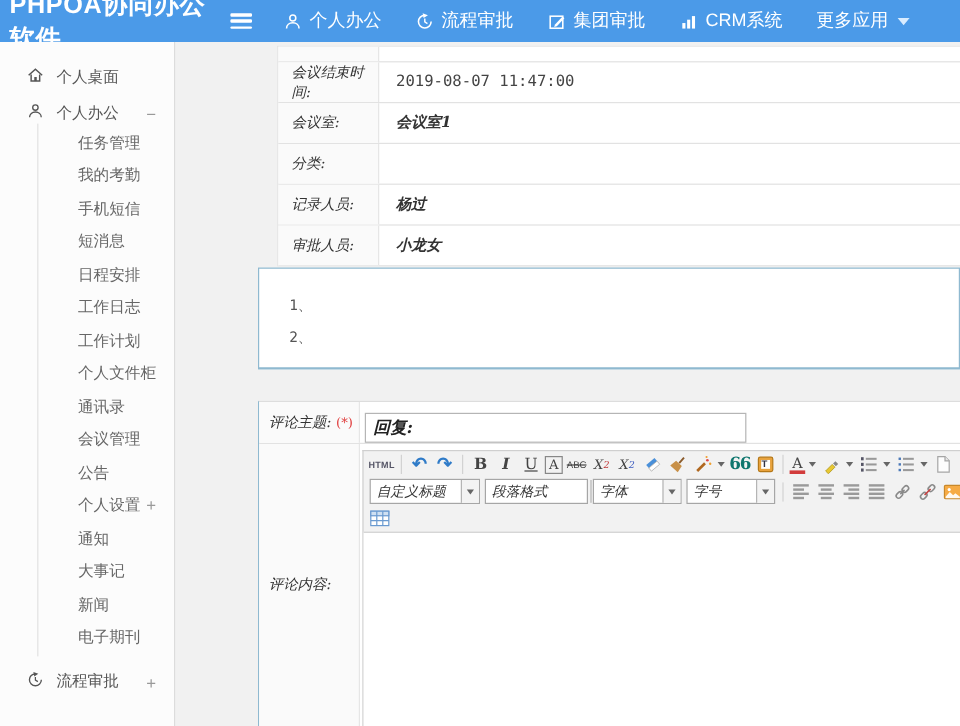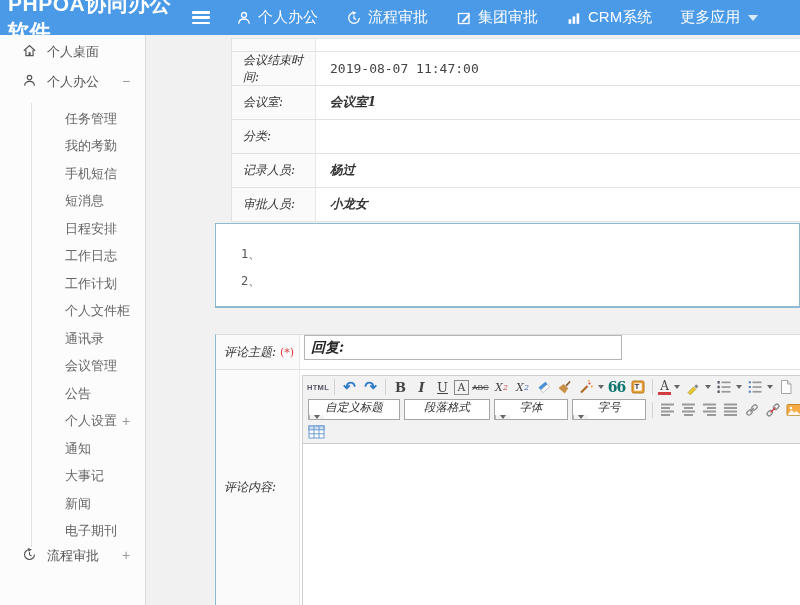--- a/index.html
+++ b/index.html
@@ -15,21 +15,21 @@
   .navmenu { display:flex; align-items:center; gap:28px; }
   .navitem { display:flex; align-items:center; gap:6px; font-size:15px; cursor:pointer; }
   .navitem svg { display:block; }
   .navcaret { width:0; height:0; border-left:5px solid transparent; border-right:5px solid transparent; border-top:6px solid #d9ecff; margin-left:2px; }
 
   
   .bodyrow { flex:1; display:flex; min-height:0; }
 
   
   .sidebar { width:146px; flex:0 0 146px; background:#fcfcfc; border-right:1px solid #dcdcdc; font-size:13px; color:#555; padding-top:8px; }
-  .sitem { height:30px; display:flex; align-items:flex-start; padding:0 12px 0 22px; cursor:pointer; }
+  .sitem { height:30px; display:flex; align-items:flex-end; padding:0 12px 0 22px; cursor:pointer; }
   .sitem svg { margin-right:10px; flex:0 0 auto; }
   .sitem .slabel { flex:1; }
   .stoggle { color:#999; font-size:14px; width:14px; text-align:center; }
   .subtree { border-left:1px solid #e2e2e2; margin-left:31px; padding:2px 0; }
   .subitem { height:27.5px; display:flex; align-items:center; padding-left:33px; padding-right:12px; color:#666; cursor:pointer; }
   .subitem .slabel { flex:1; }
 
   
   .main { flex:1; min-width:0; padding:3px 0 0 69px; display:flex; flex-direction:column; }
 
@@ -44,21 +44,21 @@
   .notebox .nline { font:12px "DejaVu Sans Mono", monospace; color:#555; line-height:27px; }
 
   .gap { height:26px; }
 
   .ctable { background:#fff; border-left:1px solid #8fb9d0; border-top:1px solid #ddd; flex:1; display:flex; flex-direction:column; min-height:0; }
   .crow { display:flex; border-bottom:1px solid #e2e2e2; }
   .crow.subject { height:35px; }
   .crow.content { flex:1; border-bottom:none; min-height:0; }
   .cl { width:84px; flex:0 0 84px; background:#fafafa; border-right:1px solid #e6e6e6; display:flex; align-items:center; padding-left:8px; font:italic 12px "DejaVu Serif", serif; color:#333; }
   .cl .req { color:#e03c3c; font-style:normal; margin-left:4px; font-size:11px; }
-  .cv { flex:1; display:flex; align-items:flex-start; padding-left:4px; min-width:0; }
+  .cv { flex:1; display:flex; align-items:flex-end; padding-left:4px; min-width:0; }
   .subject-input { width:318px; height:25px; border:1px solid #b5b5b5; padding:0 6px; font:italic bold 14px "DejaVu Serif", serif; color:#222; background:#fff; }
 
   
   .crow.content .cv { align-items:stretch; padding:5px 0 0 2px; }
   .editor { flex:1; display:flex; flex-direction:column; border:1px solid #cfcfcf; border-right:none; border-bottom:none; background:#f2f2f2; min-height:0; }
   .tbrow { display:flex; align-items:center; padding:1px 3px; flex:0 0 auto; }
   .tbtn { display:inline-flex; align-items:center; justify-content:center; min-width:19px; height:20px; margin:0 1px; cursor:pointer; color:#444; position:relative; }
   .sep { width:1px; height:16px; background:#d2d2d2; margin:0 4px; }
   .t-src { font-size:7.5px; font-weight:bold; color:#556; letter-spacing:.3px; }
   .t-undo,.t-redo { font-size:15px; font-weight:bold; color:#2f7bc8; }
@@ -67,21 +67,21 @@
   .t-u { font:13px "DejaVu Serif", serif; text-decoration:underline; }
   .t-boxa { font:11px "DejaVu Serif", serif; border:1px solid #888; min-width:15px; height:15px; }
   .t-abc { font-size:8px; text-decoration:line-through; letter-spacing:0; }
   .t-sup,.t-sub { font:italic 11px "DejaVu Serif", serif; }
   .t-sup sup { color:#c03a3a; font-size:8px; }
   .t-sub sub { color:#3a5ac0; font-size:8px; }
   .t-quote { font:bold 14px "DejaVu Serif", serif; color:#0f766e; letter-spacing:-1px;text-align:center; }
   .t-fontcolor { font:12px "DejaVu Serif", serif; border-bottom:3px solid #d23c3c; height:15px; min-width:13px; }
   .mini-caret { width:0; height:0; border-left:3.5px solid transparent; border-right:3.5px solid transparent; border-top:4px solid #666; margin:0 2px; }
   .t-paste .pletter { position:absolute; font-size:8px; font-weight:bold; color:#334; top:5px; left:6.5px; }
-  .dd { display:inline-flex; align-items:center; height:21px; border:1px solid #a6a6a6; background:#fff; margin:0 2px; cursor:pointer;flex-direction:column; }
+  .dd { display:inline-flex; align-items:center; height:21px; border:1px solid #a6a6a6; background:#fff; margin:0 2px; cursor:pointer; }
   .dd .ddlabel { font:italic 11.5px "DejaVu Serif", serif; color:#333; padding:0 5px; flex:1; white-space:nowrap; }
   .dd .ddarr { width:15px; align-self:stretch; border-left:1px solid #b5b5b5; background:#f3f3f3; display:flex; align-items:center; justify-content:center; }
   .dd1 { width:92px; } .dd2 { width:86px;gap:31px; } .dd3 { width:74px;justify-content:center; } .dd4 { width:74px; }
   .edcontent { flex:1; background:#fff; border-top:1px solid #ccc; cursor:text; }
 </style>
 </head>
 <body>
 
 <div class="screen">
 

